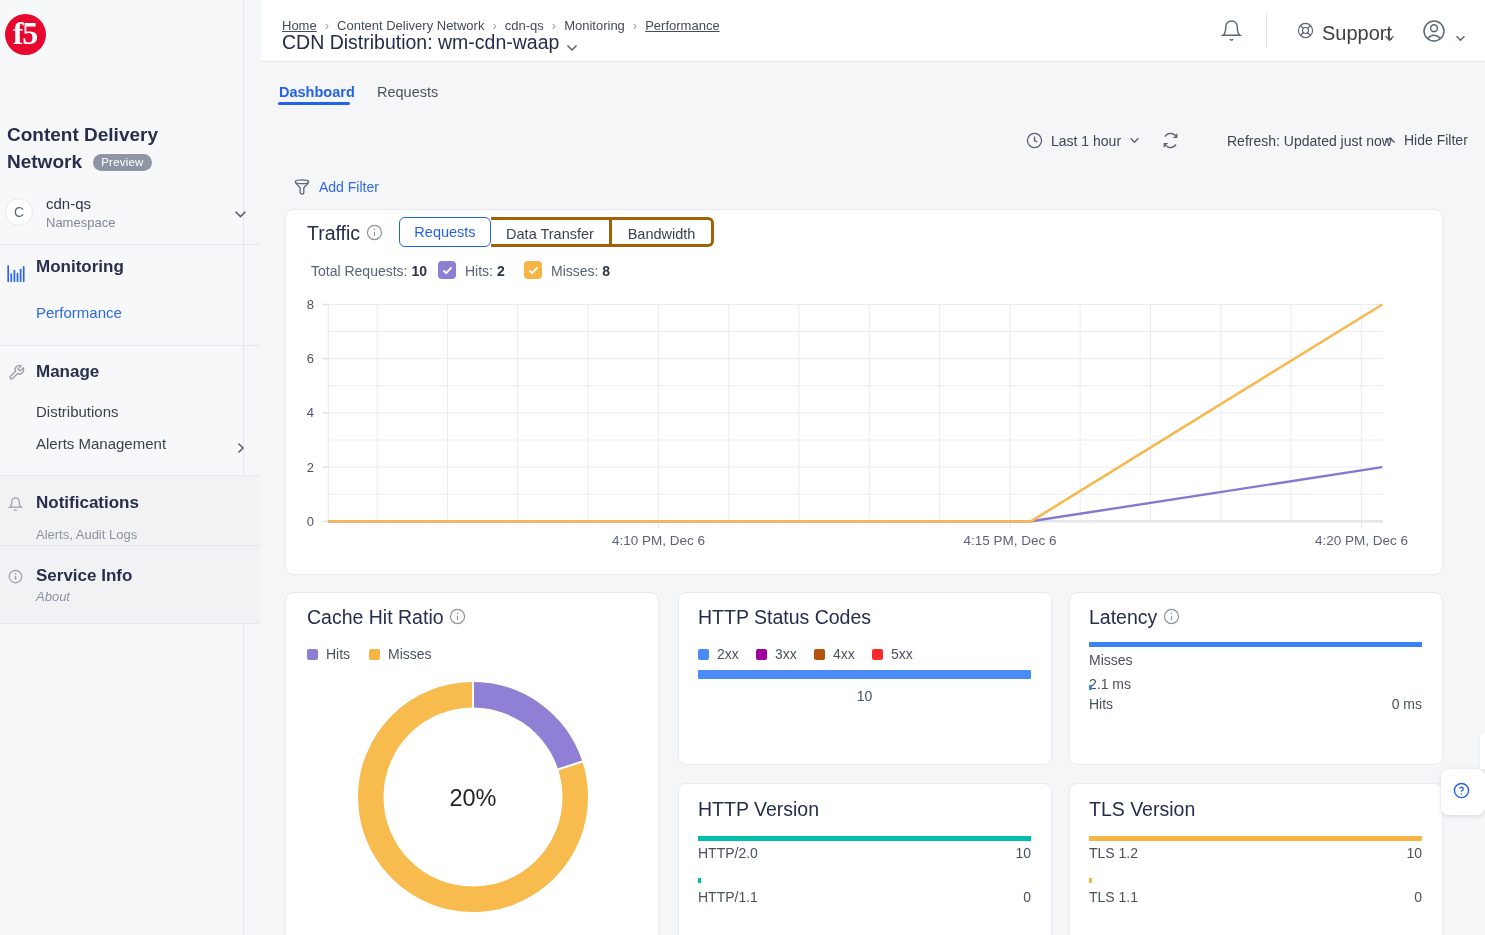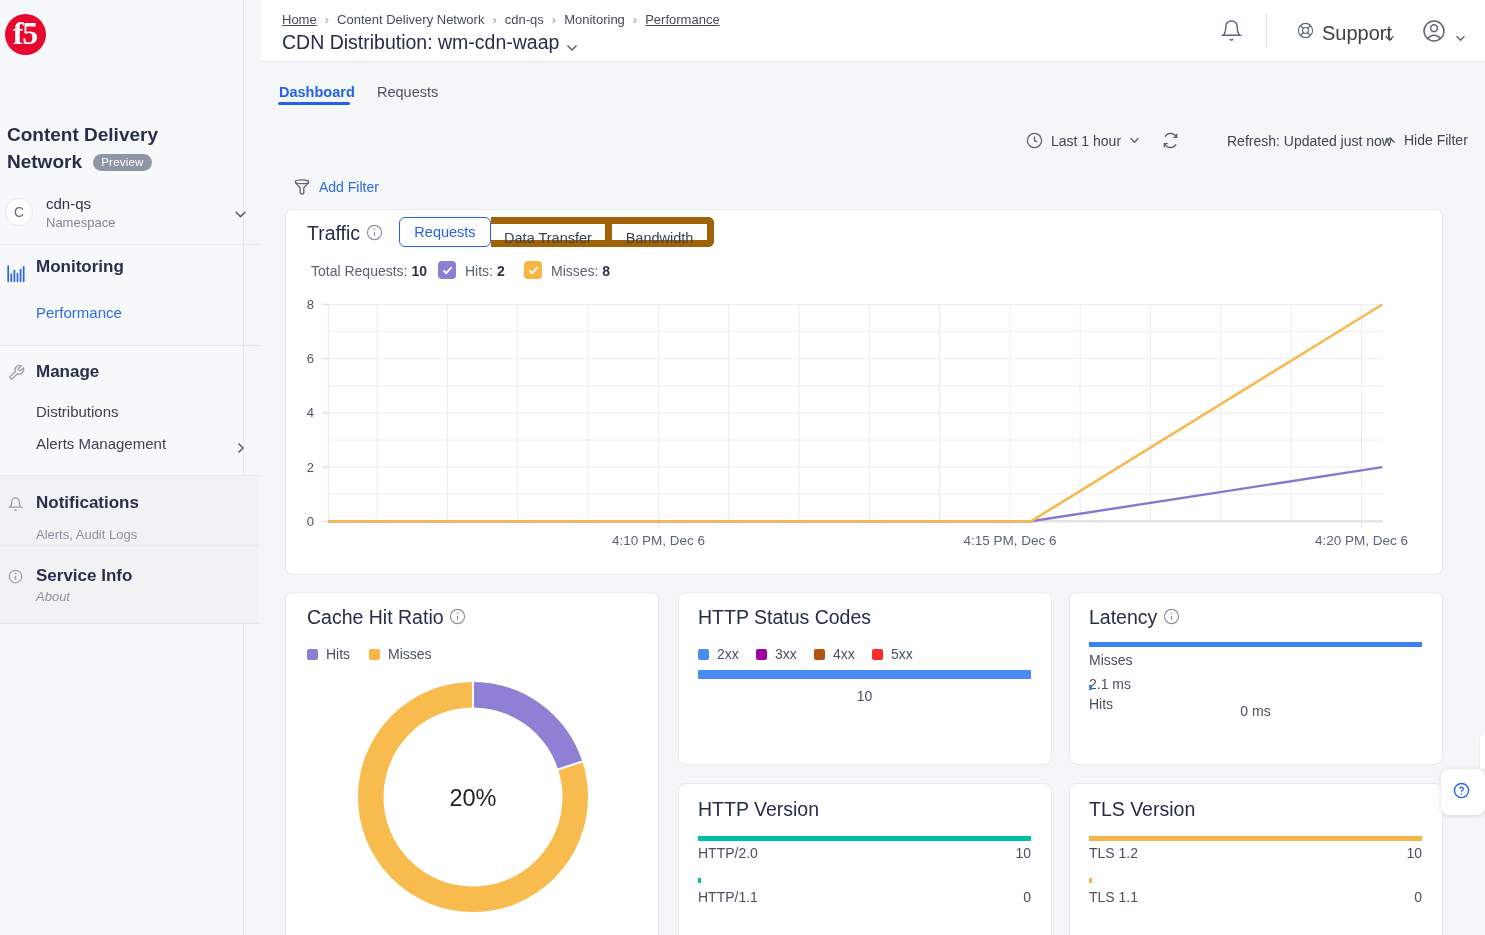--- a/index.html
+++ b/index.html
@@ -19,40 +19,40 @@
 .ns-name { position:absolute; left:46px; top:195px; font-size:15px; color:#2d3547; }
 .ns-sub { position:absolute; left:46px; top:215px; font-size:13px; color:#7f8795; }
 .ns-chev { position:absolute; left:234px; top:205px; }
 .sep { position:absolute; left:0; width:260px; border-top:1px solid #e5e8ec; }
 .nav-t { position:absolute; left:36px; font-size:17px; font-weight:bold; color:#272f4d; }
 .nav-l { position:absolute; left:36px; font-size:15px; color:#3a434f; }
 .nav-s { position:absolute; left:36px; font-size:13px; color:#8b93a1; }
 .mutesec { position:absolute; left:0; width:259px; background:#f1f2f4; }
 
 .tophdr { position:absolute; left:261px; top:0; width:1224px; height:62px; background:#fff; border-bottom:1px solid #e6e8eb; }
-.crumbs { position:absolute; left:282px; top:12px; font-size:13px; color:#444c5b; display:flex; align-items:flex-end; }
+.crumbs { position:absolute; left:282px; top:18px; font-size:13px; color:#444c5b; display:flex; align-items:flex-end; }
 .crumbs span { margin-right:8px; }
 .crumbs .u { text-decoration:underline; }
 .pagetitle { position:absolute; left:282px; top:31px; font-size:19.5px; color:#242d4b; }
 .hdr-ic { color:#5b6576; }
 .support { font-size:20px; color:#404040; }
 
 .tab1 { position:absolute; left:279px; top:84px; font-size:14.5px; font-weight:bold; color:#2462e9; }
 .tabline { position:absolute; left:278px; top:102px; width:72px; height:3px; background:#2462e9; border-radius:2px; }
 .tab2 { position:absolute; left:377px; top:84px; font-size:14.5px; color:#4a5361; }
 
 .ctl { position:absolute; top:132px; display:flex; align-items:center; gap:8px; color:#3d4655; font-size:14px; white-space:nowrap; }
 .addfilter { position:absolute; left:294px; top:179px; display:flex; align-items:center; gap:9px; color:#2d6ae3; font-size:14px; }
 
 .card { position:absolute; background:#fff; border:1px solid #e8eaee; border-radius:8px; }
 .ctitle { position:absolute; font-size:19.5px; color:#242d4b; }
 .leg { display:flex; align-items:center; gap:8px; font-size:14px; color:#4a5361; }
 .leg i { width:11px; height:11px; border-radius:2px; display:inline-block; }
 .hlbl { position:absolute; font-size:14px; color:#49505e; }
-.bg-btn { font-size:14.5px; height:30px; line-height:28px; border:7px solid #a16207; color:#3a434f; background:#fff; float:left; text-align:center; white-space:nowrap; }
+.bg-btn { font-size:14.5px; height:30px; line-height:28px; border:3px solid #a16207; color:#3a434f; background:#fff; float:left; text-align:center; white-space:nowrap; }
 .stat { font-size:14px; color:#5a6372; }
 .stat b { color:#2b3447; font-weight:bold; }
 .cbx { position:absolute; width:18px; height:18px; border-radius:4px; }
 .cbx svg { position:absolute; left:3.5px; top:4.5px; }
 </style>
 </head>
 <body>
 <div class="sidebar">
   <div class="logo">
       <span>f5</span>
@@ -311,21 +311,21 @@
       <circle cx="12" cy="12" r="10"></circle>
       <line x1="12" y1="11" x2="12" y2="17"></line>
       <line x1="12" y1="6.5" x2="12" y2="8.6"></line>
     </svg>
 </div>
 <div class="abs" style="left:1089px; top:642px; width:333px; height:5px; background:#3b82f6;"></div>
 <div class="hlbl" style="left:1089px; top:652px;">Misses</div>
 <div class="hlbl" style="left:1089px; top:676px; width:333px; text-align:left;">2.1 ms</div>
 <div class="abs" style="left:1089px; top:685px; width:3px; height:5px; background:#3b82f6;"></div>
 <div class="hlbl" style="left:1089px; top:696px;">Hits</div>
-<div class="hlbl" style="left:1089px; top:696px; width:333px; text-align:center;margin-top:7px;">0 ms</div>
+<div class="hlbl" style="left:1089px; top:696px; width:333px; text-align:right;">0 ms</div>
 
 <div class="card" style="left:678px; top:783px; width:374px; height:173px;"></div>
 <div class="ctitle" style="left:698px; top:798px;">HTTP Version</div>
 <div class="abs" style="left:698px; top:836px; width:333px; height:5px; background:#00bfa9;"></div>
 <div class="hlbl" style="left:698px; top:845px;">HTTP/2.0</div>
 <div class="hlbl" style="left:698px; top:845px; width:333px; text-align:right;">10</div>
 <div class="abs" style="left:698px; top:878px; width:3px; height:5px; background:#00bfa9;"></div>
 <div class="hlbl" style="left:698px; top:889px;">HTTP/1.1</div>
 <div class="hlbl" style="left:698px; top:889px; width:333px; text-align:right;">0</div>
 

